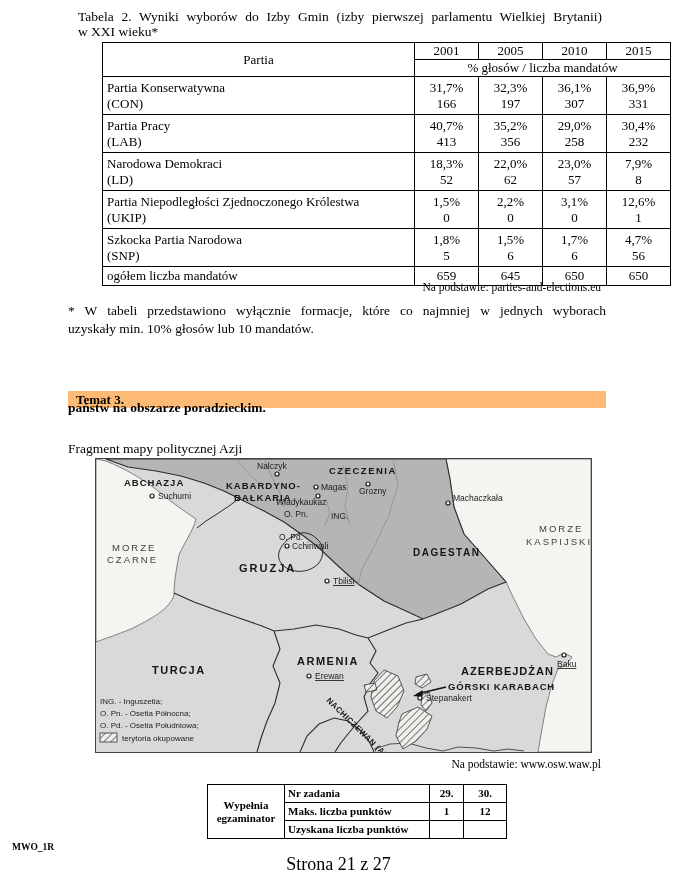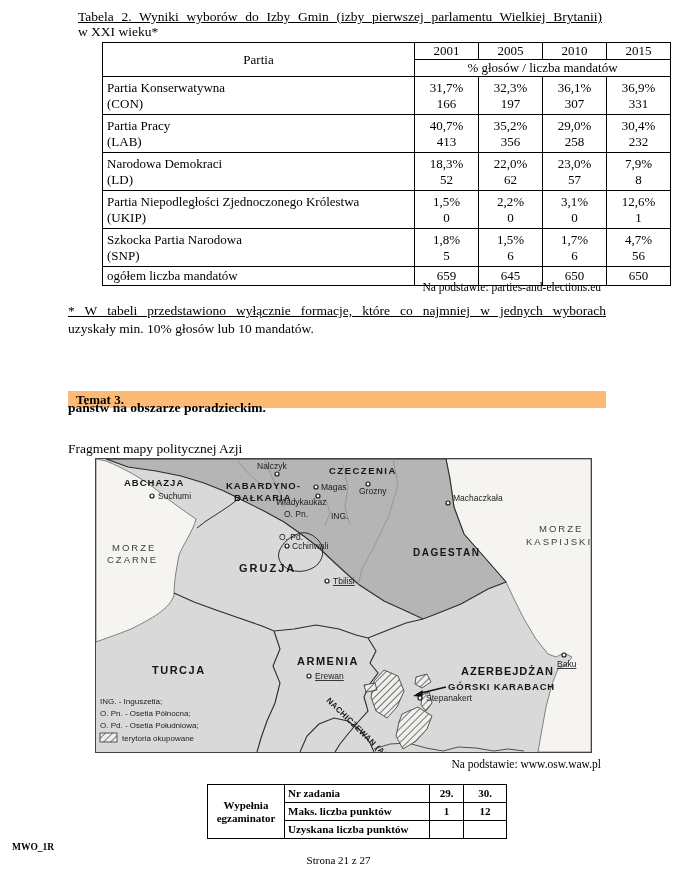--- a/index.html
+++ b/index.html
@@ -2,21 +2,21 @@
 <html><head>
 <meta charset="utf-8">
 <style>
   html,body{margin:0;padding:0;}
   body{width:677px;height:888px;background:#ffffff;position:relative;
        font-family:"Liberation Serif", serif;color:#000;overflow:hidden;}
   .abs{position:absolute;}
 
   
   .doc-text{font-size:13.5px;line-height:17px;}
-  .jlast{text-align:justify;text-align-last:justify;text-decoration:underline;}
+  .jlast{text-align:justify;text-align-last:justify;}
   #title{left:78px;top:10px;width:524px;}
   #title .l{line-height:14.5px;}
 
   
   #results{left:78px;top:42px;padding-left:24px;}
   table.results{border-collapse:collapse;table-layout:fixed;width:523px;font-size:13px;}
   table.results th,table.results td{border:1px solid #000;padding:0 4px;font-weight:normal;
       line-height:1.2;vertical-align:middle;}
   table.results .yr{width:55px;text-align:center;height:16px;}
   table.results .party-h{width:303px;text-align:center;}
@@ -50,21 +50,21 @@
   
   #examiner{left:207px;top:784px;}
   table.exam{border-collapse:collapse;table-layout:fixed;font-size:11px;font-weight:bold;}
   table.exam td{border:1px solid #000;padding:0 3px;line-height:1.15;}
   table.exam td.who{width:70px;text-align:center;}
   table.exam td.lab{width:138px;text-align:left;height:17px;}
   table.exam td.c1{width:27px;text-align:center;}
   table.exam td.c2{width:36px;text-align:center;}
 
   #footer-left{left:12px;top:842px;font-size:9.5px;font-weight:bold;}
-  #footer-center{left:0;top:854px;width:677px;text-align:center;font-size:11px;}
+  #footer-center{left:0;top:854px;width:677px;text-align:center;font-size:18px;}
 </style>
 </head>
 <body>
 
 <div class="abs doc-text" id="title">
   <div class="l jlast">Tabela 2. Wyniki wyborów do Izby Gmin (izby pierwszej parlamentu Wielkiej Brytanii)</div>
   <div class="l">w XXI wieku*</div>
 </div>
 
 <div class="abs" id="results">

